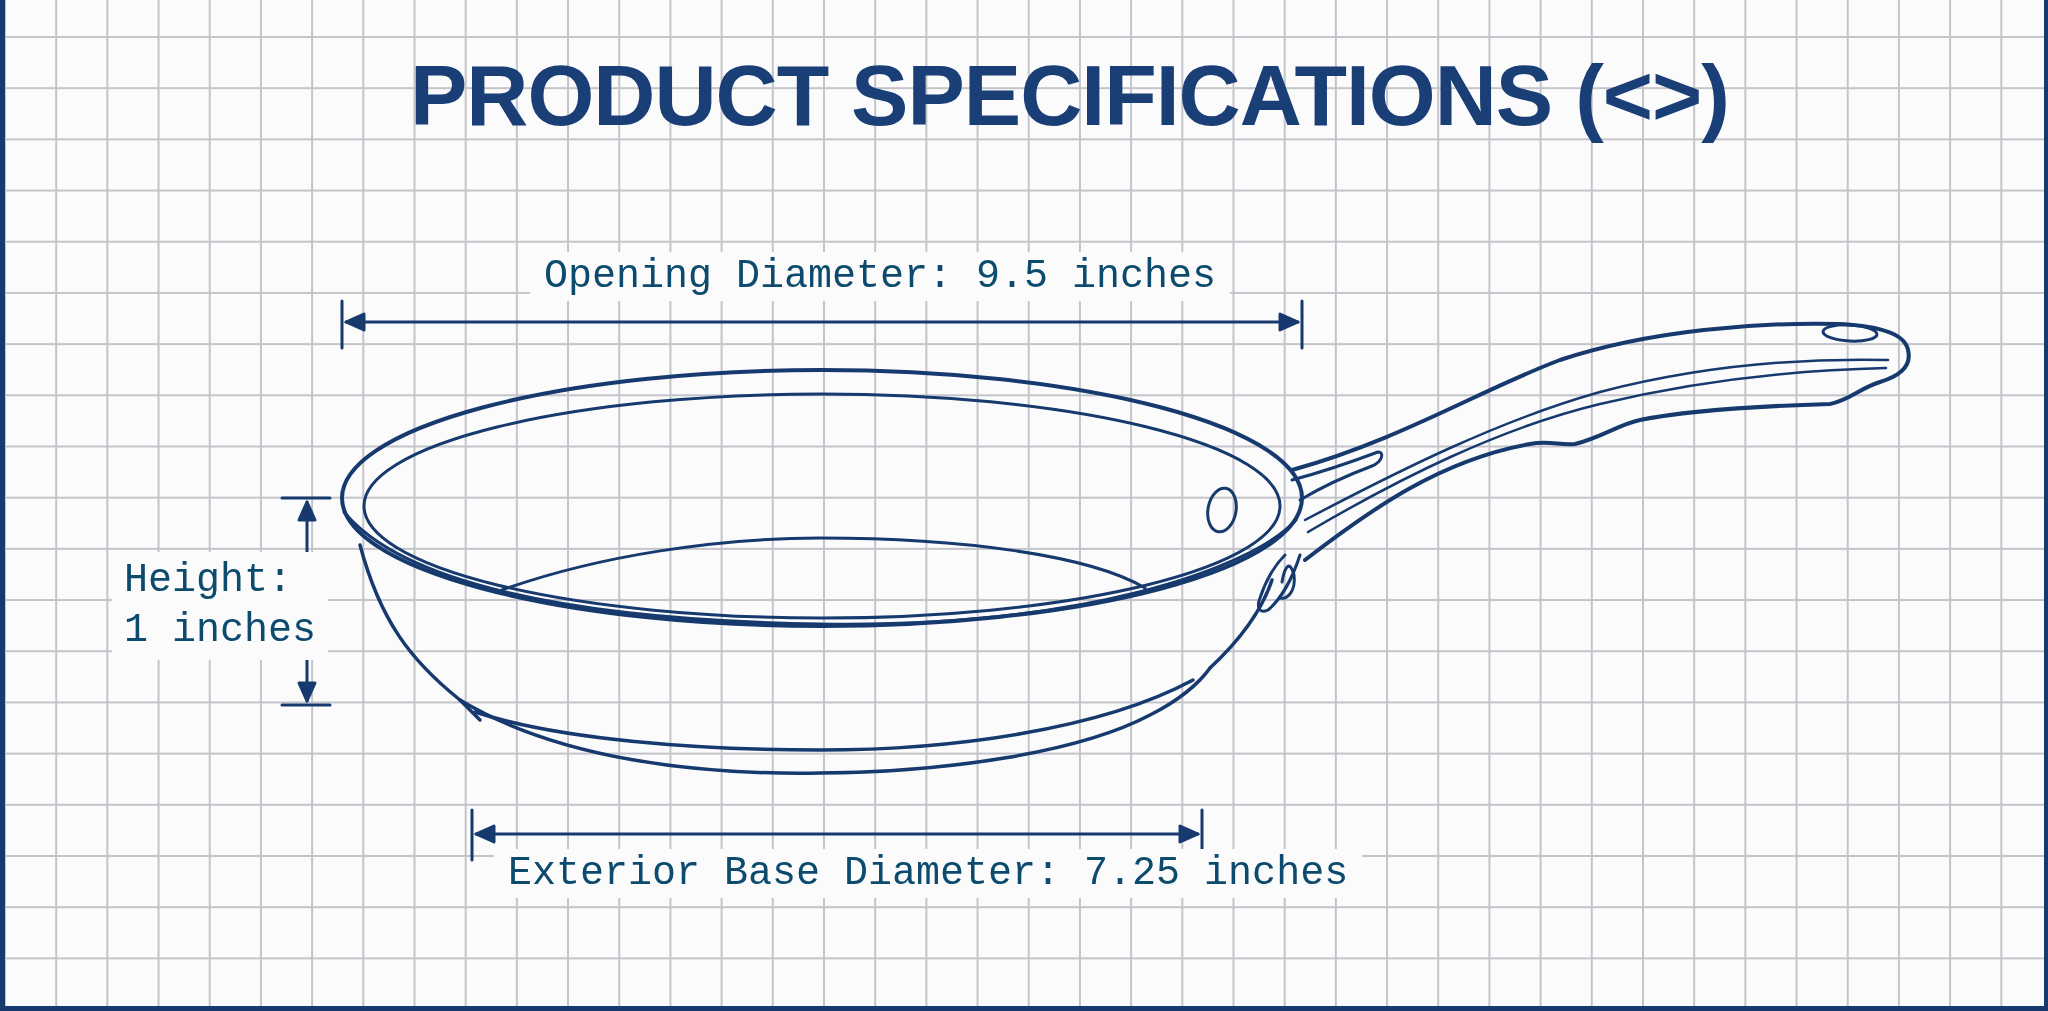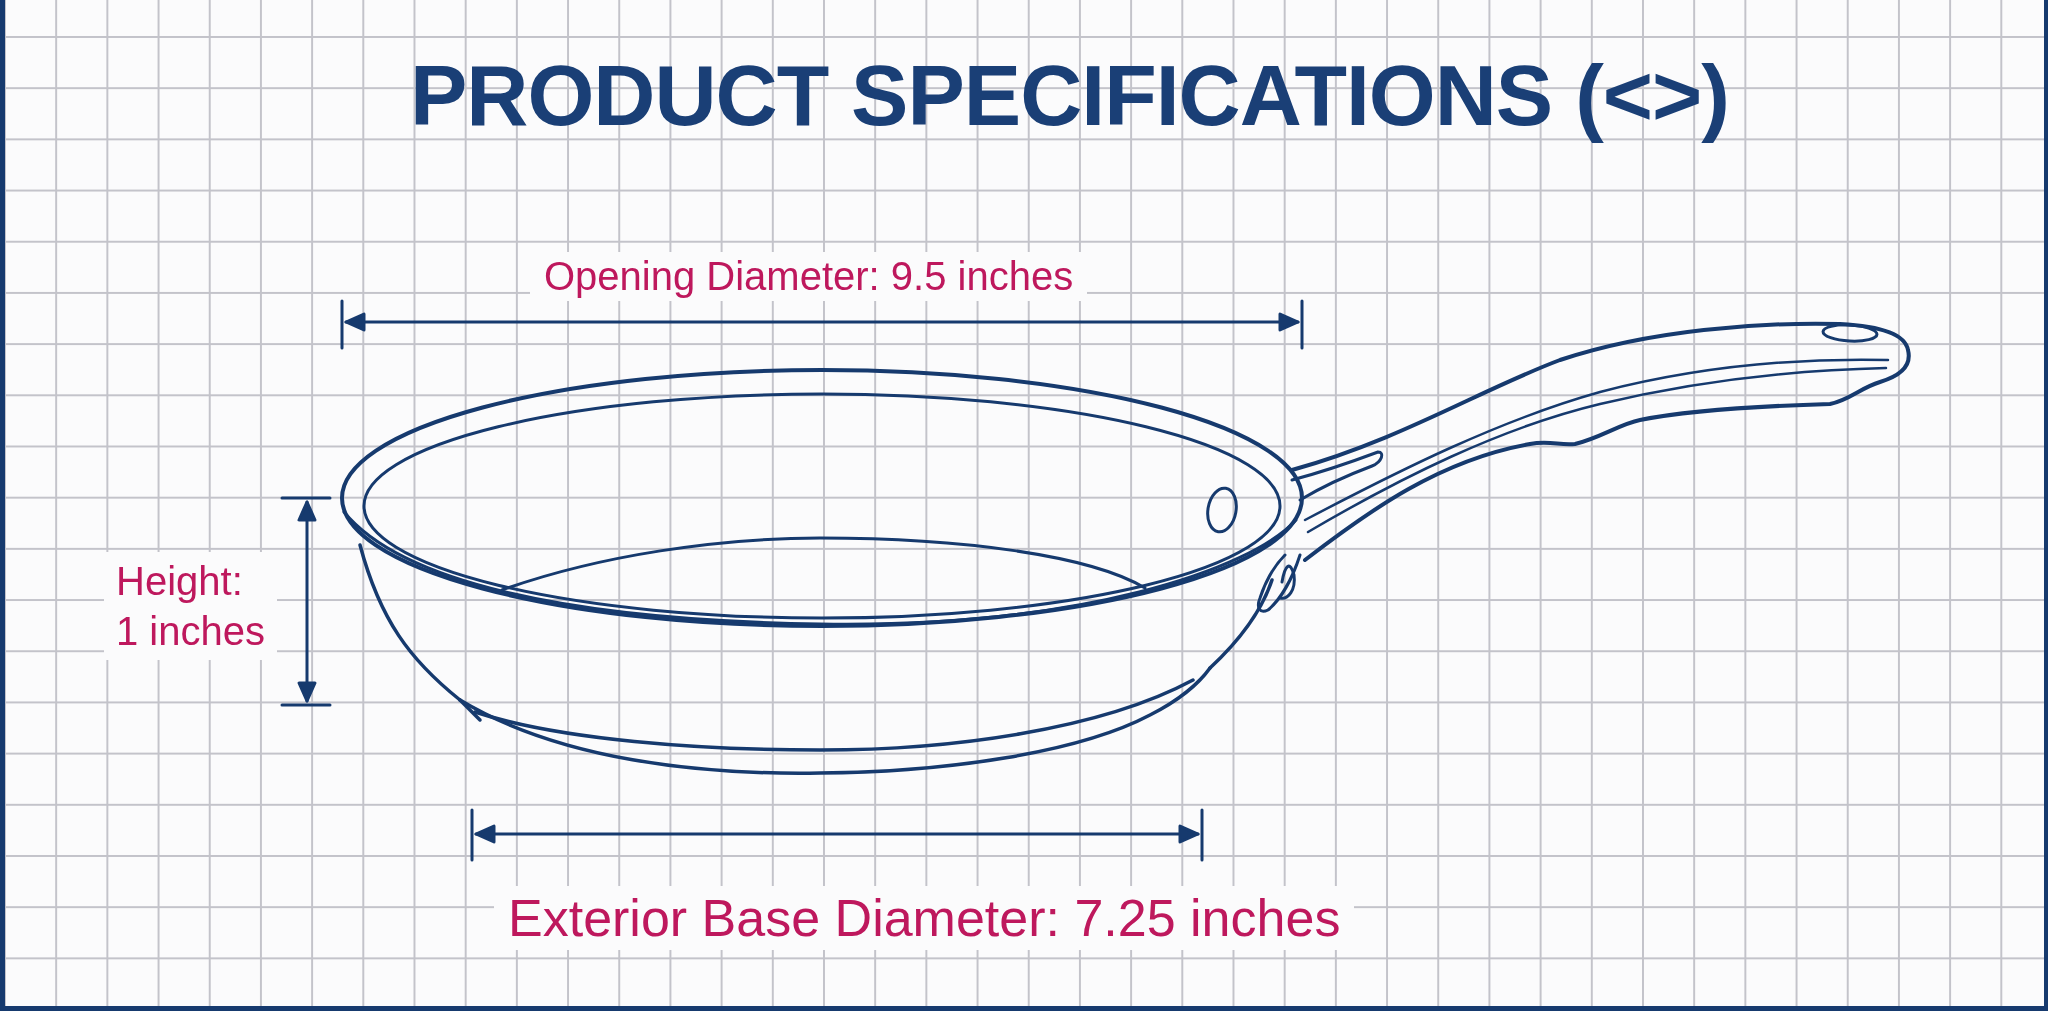--- a/index.html
+++ b/index.html
@@ -24,26 +24,26 @@
   svg.drawing { position: absolute; left: 0; top: 0; }
   .title {
     position: absolute; left: 410px; top: 46px; width: 1224px;
     text-align: center; white-space: nowrap;
     font-family: "Liberation Sans", sans-serif;
     font-weight: bold; font-size: 86px; letter-spacing: -1px;
     color: #1a3f76;
   }
   .label {
     position: absolute; white-space: nowrap;
-    font-family: Liberation Sans, sans-serif;
-    color: #be185d; background: #fbfbfc;
+    font-family: Liberation Mono, monospace;
+    color: #0c4a6e; background: #fbfbfc;
   }
   .label-opening { left: 530px; top: 252px; font-size: 40px; padding: 2px 14px; }
-  .label-height { left: 104px; top: 552px; font-size: 40px; line-height: 50px; padding: 4px 12px; }
-  .label-base { left: 494px; top: 886px; font-size: 52px; padding: 2px 14px; }
+  .label-height { left: 112px; top: 552px; font-size: 40px; line-height: 50px; padding: 4px 12px; }
+  .label-base { left: 494px; top: 849px; font-size: 40px; padding: 2px 14px; }
 </style>
 </head>
 <body>
 
 <div class="sheet"></div>
 
 <div class="title">PRODUCT SPECIFICATIONS (&lt;&gt;)</div>
 
 <svg class="drawing" width="2048" height="1011" viewBox="0 0 2048 1011" fill="none" stroke="#163a6e" stroke-linecap="round" stroke-linejoin="round">
 

